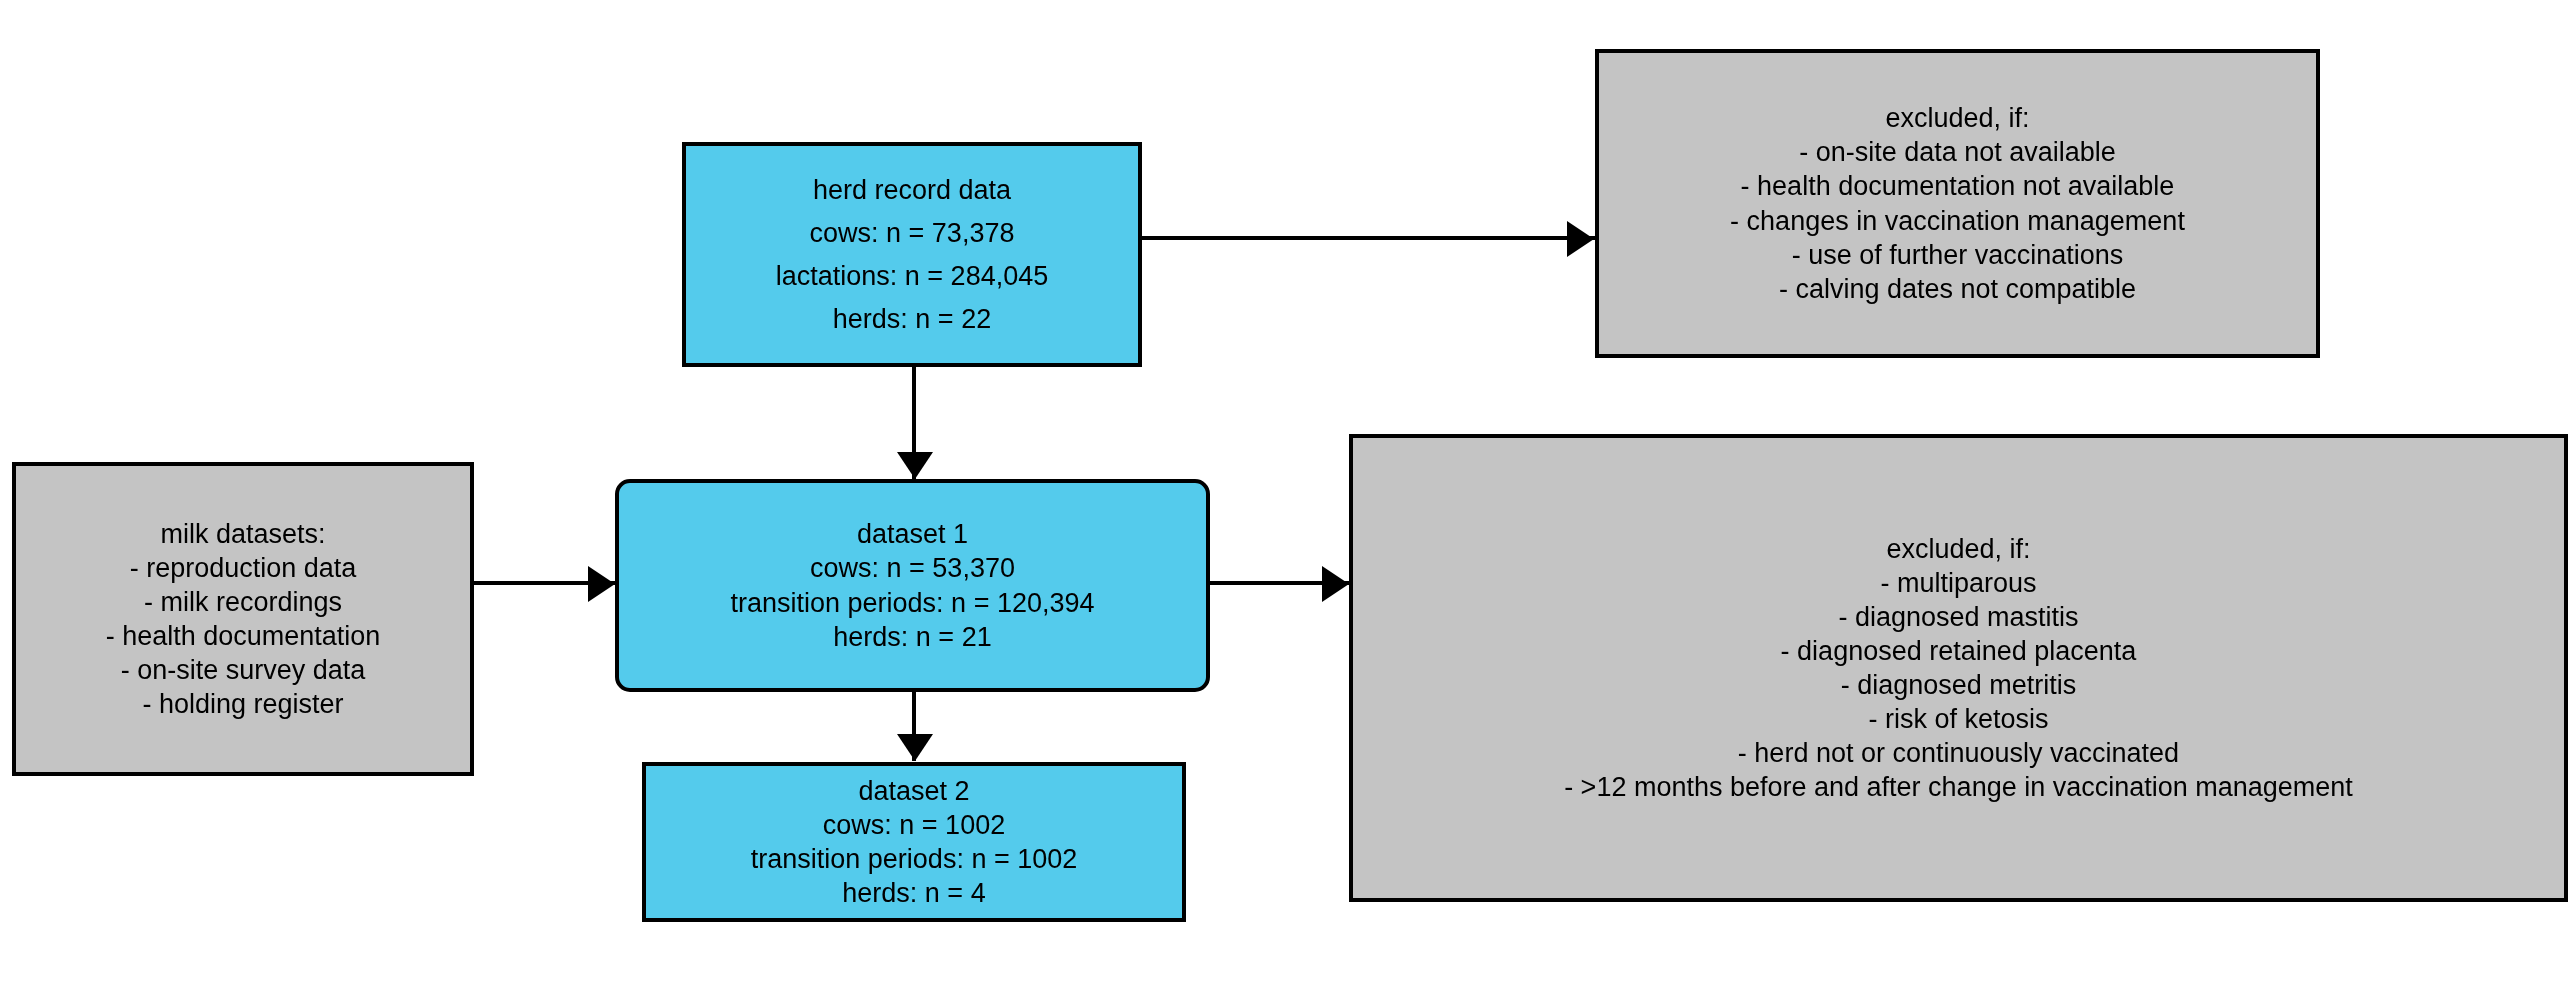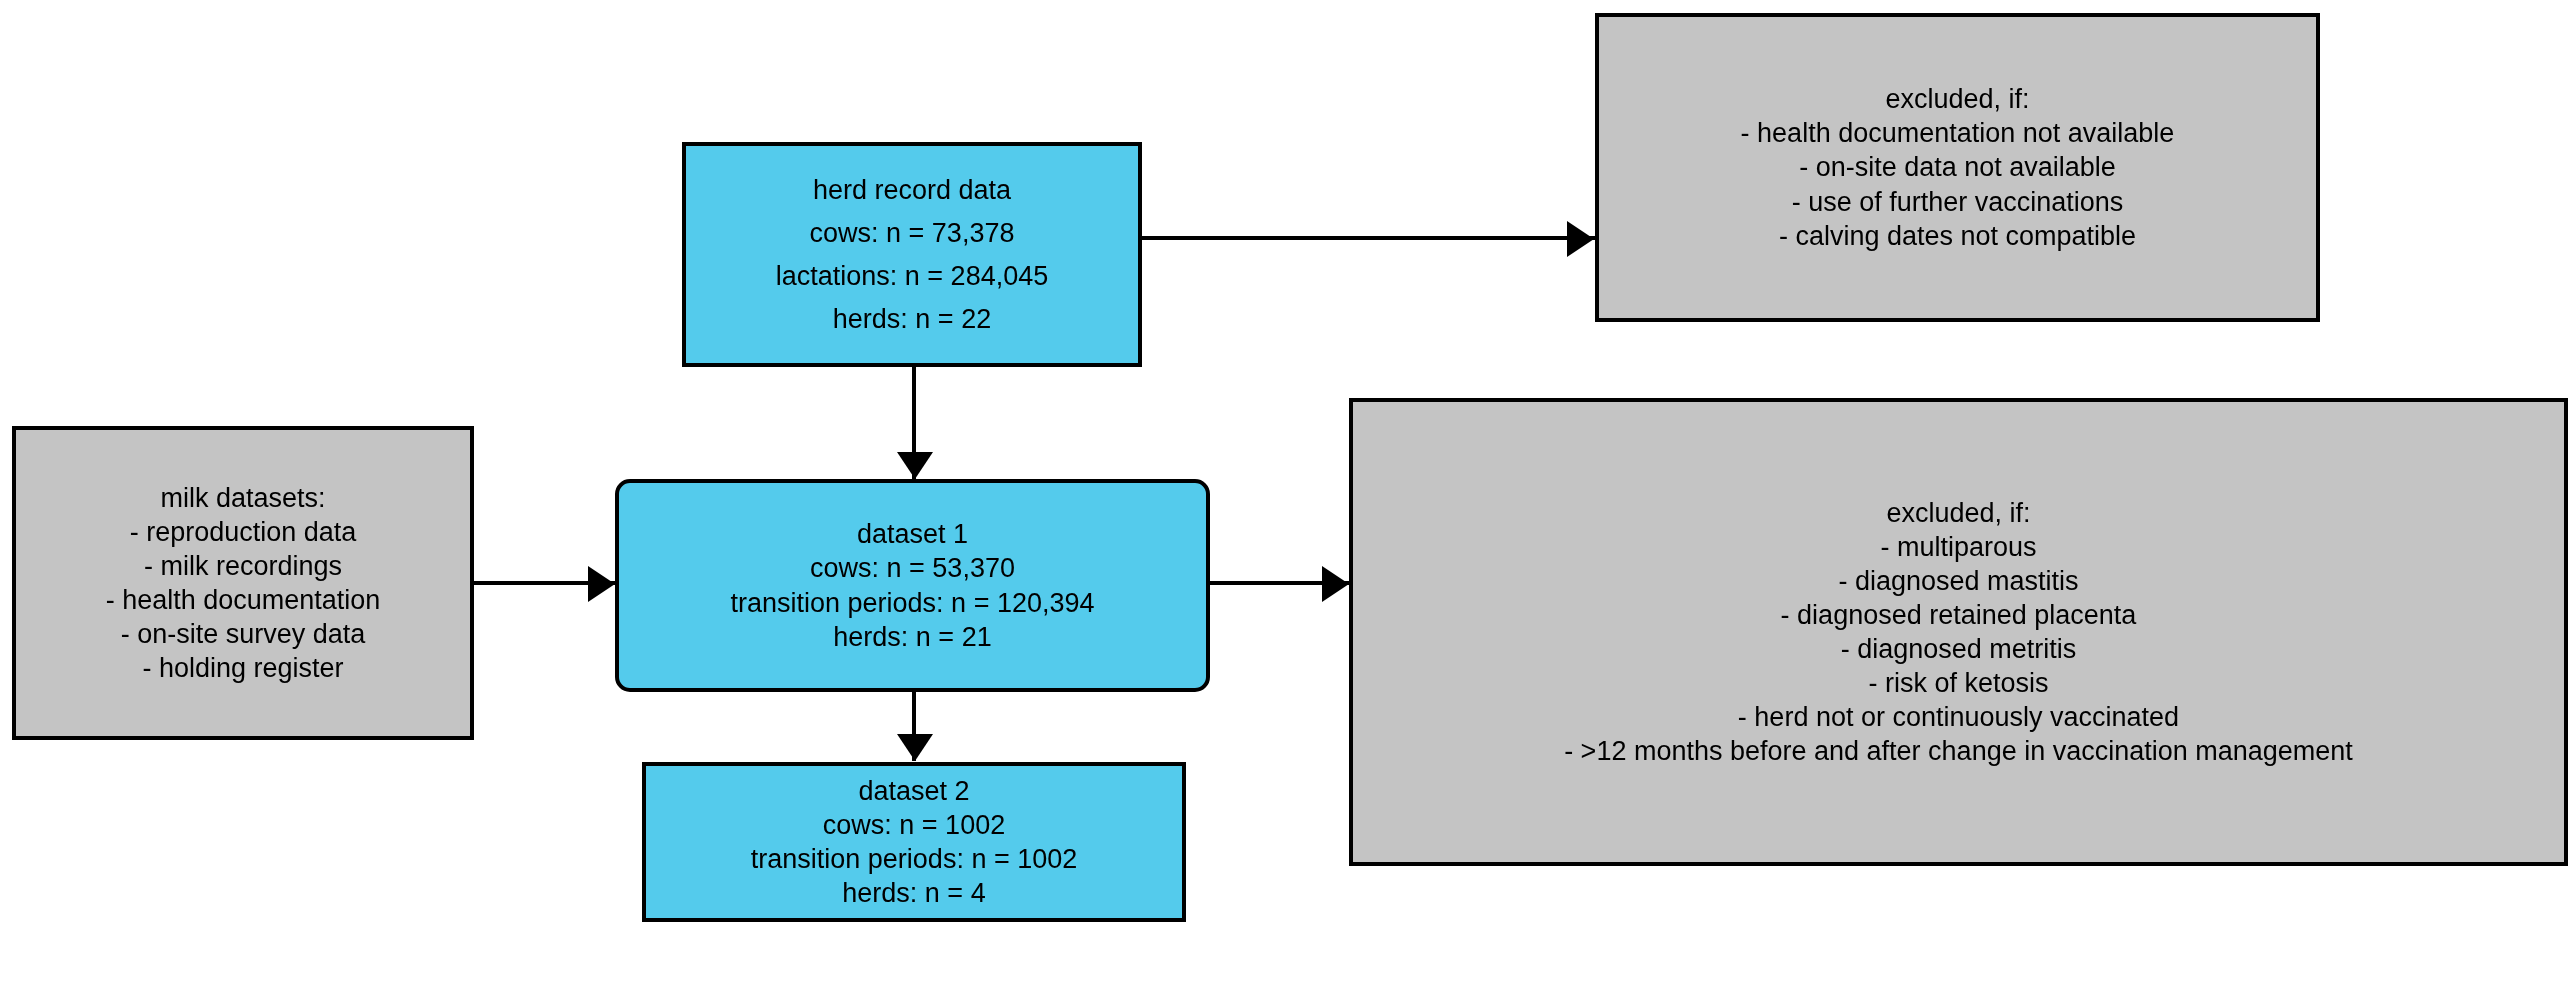--- a/index.html
+++ b/index.html
@@ -23,21 +23,21 @@
     flex-direction: column;
     align-items: center;
     justify-content: center;
     text-align: center;
     color: #000000;
     font-size: 27px;
     line-height: 1.26;
     padding: 4.7px 8.3px;
   }
   .node.blue  { background: #54CBEC; }
-  .node.gray  { background: #C4C4C4; }
+  .node.gray  { background: #C4C4C4; margin-top: 36px; }
   .node .line { display: block; white-space: nowrap; }
 
   
   .conn { position: absolute; }
   .conn .shaft-h {
     position: absolute;
     height: 4.1px;
     background: #000000;
     top: 0;
     left: 0;
@@ -71,22 +71,23 @@
 
   <div class="node blue" style="left:682px; top:142px; width:460px; height:225px;gap:9px;">
     <span class="line">herd record data</span>
     <span class="line">cows: n = 73,378</span>
     <span class="line">lactations: n = 284,045</span>
     <span class="line">herds: n = 22</span>
   </div>
 
   <div class="node gray" style="left:1595px; top:13px; width:725px; height:309px;">
     <span class="line">excluded, if:</span>
+    <span class="line">- on-site data not available</span>
     <span class="line">- health documentation not available</span>
-    <span class="line">- on-site data not available</span>
+    <span class="line">- changes in vaccination management</span>
     <span class="line">- use of further vaccinations</span>
     <span class="line">- calving dates not compatible</span>
   </div>
 
   <div class="node gray" style="left:12px; top:426px; width:462px; height:314px;">
     <span class="line">milk datasets:</span>
     <span class="line">- reproduction data</span>
     <span class="line">- milk recordings</span>
     <span class="line">- health documentation</span>
     <span class="line">- on-site survey data</span>

